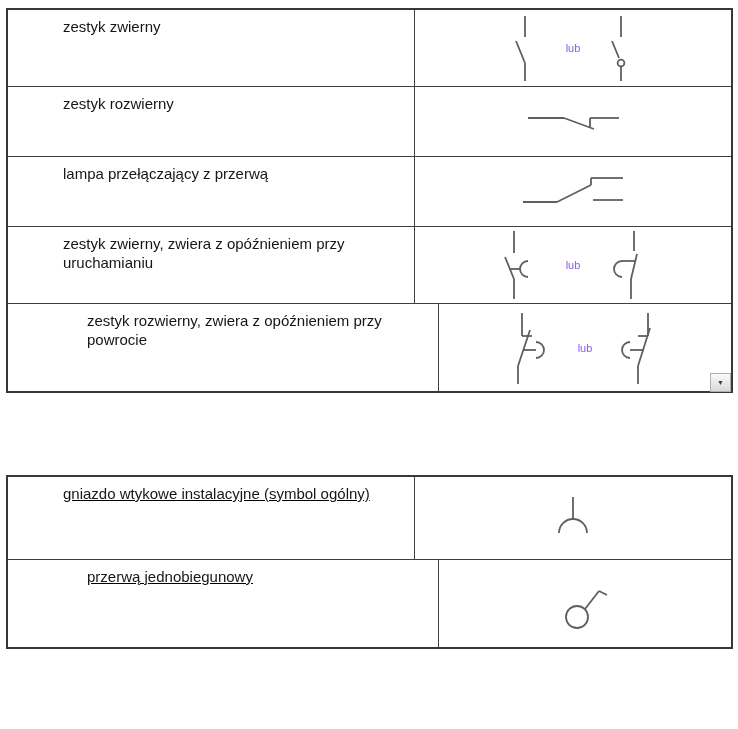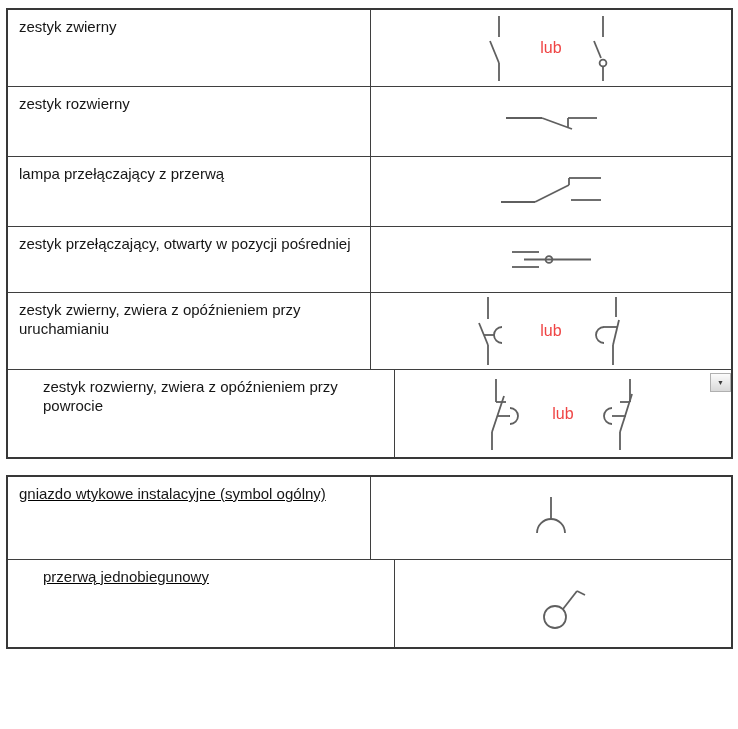--- a/index.html
+++ b/index.html
@@ -7,32 +7,32 @@
     width:738px;height:729px;background:#ffffff;
     font-family:"Liberation Sans",sans-serif;
     position:relative;overflow:hidden;
   }
   .tbl{
     position:absolute;left:6px;width:727px;
     border:2px solid #383838;box-sizing:border-box;background:#fff;
   }
   .tbl-contacts{top:8px;}
   .tbl-install{top:475px;text-decoration:underline;}
-  .row{display:flex;box-sizing:border-box;border-bottom:1px solid #3f3f3f;}
+  .row{display:flex;box-sizing:border-box;border-bottom:1px solid #3f3f3f;padding-left:44px;}
   .row:last-child{border-bottom:none;margin-left:24px;}
   .cell-label{
     width:363px;box-sizing:border-box;border-right:1px solid #3f3f3f;
     padding:7px 14px 0 11px;font-size:15px;line-height:19px;color:#161616;
   }
   .cell-sym{
     flex:1;display:flex;align-items:center;justify-content:center;gap:24px;
   }
   .h77{height:77px}.h70{height:70px}.h66{height:66px}.h87{height:87px}
   .h83{height:83px}.h81{height:81px}
-  .lub{font-size:16px;color:#ef4444;padding:0 2px;}
+  .lub{font-size:11px;color:#8b5cf6;padding:0 2px;}
   svg{display:block;}
   svg path, svg circle, svg line{
     stroke:#5f5f5f;stroke-width:1.8;fill:none;stroke-linecap:butt;
   }
   .dropdown-btn{
     position:absolute;left:710px;top:373px;width:21px;height:19px;
     box-sizing:border-box;border:1px solid #b0b0b0;
     background:linear-gradient(#fbfbfb,#d9d9d9);
     display:flex;align-items:center;justify-content:center;
     font-size:7px;color:#3c3c3c;cursor:default;
@@ -79,31 +79,20 @@
       <svg width="105" height="40" viewBox="0 0 105 40">
         <path d="M2 30 H36"></path>
           <path d="M36 30 L70 13"></path>
         <path d="M70 13 V6"></path>
           <path d="M70 6 H102"></path>
           <path d="M72 28 H102"></path>
       </svg>
     </div>
   </div>
 
-  <div class="row h66">
-    <div class="cell-label">zestyk przełączający, otwarty w pozycji pośredniej</div>
-    <div class="cell-sym">
-      <svg width="85" height="30" viewBox="0 0 85 30">
-        <path d="M3 7 H30"></path>
-          <path d="M3 22 H30"></path>
-        <path d="M15 14.5 H82"></path>
-          <circle cx="40" cy="14.5" r="3.4" fill="#ffffff"></circle>
-      </svg>
-    </div>
-  </div>
 
   <div class="row h77">
     <div class="cell-label">zestyk zwierny, zwiera z opóźnieniem przy uruchamianiu</div>
     <div class="cell-sym">
       <svg width="46" height="72" viewBox="0 0 46 72">
         <path d="M20 2 V24"></path>
           <path d="M11 28 L20 50"></path>
           <path d="M20 50 V70"></path>
         <path d="M16 40 H26"></path>
           <path d="M34 32 A8 8 0 0 0 34 48"></path>

